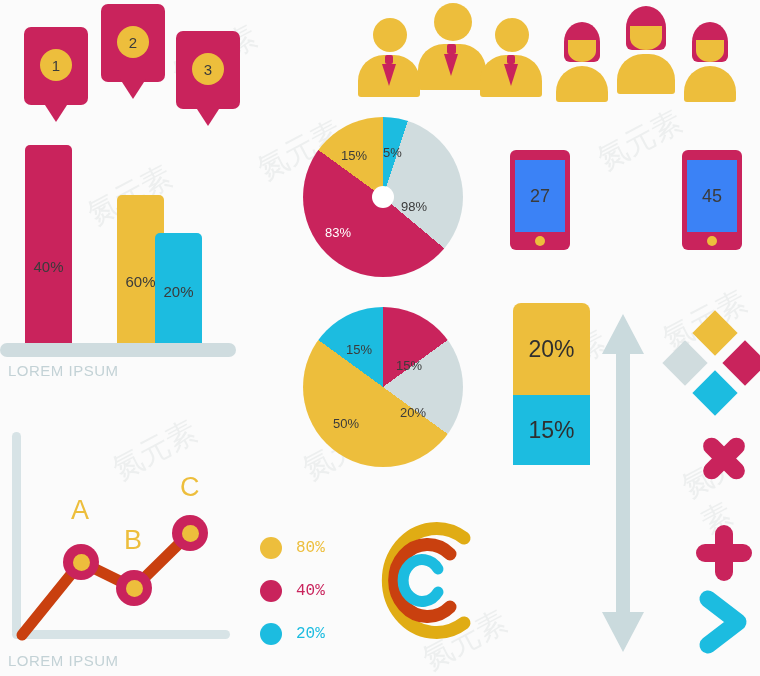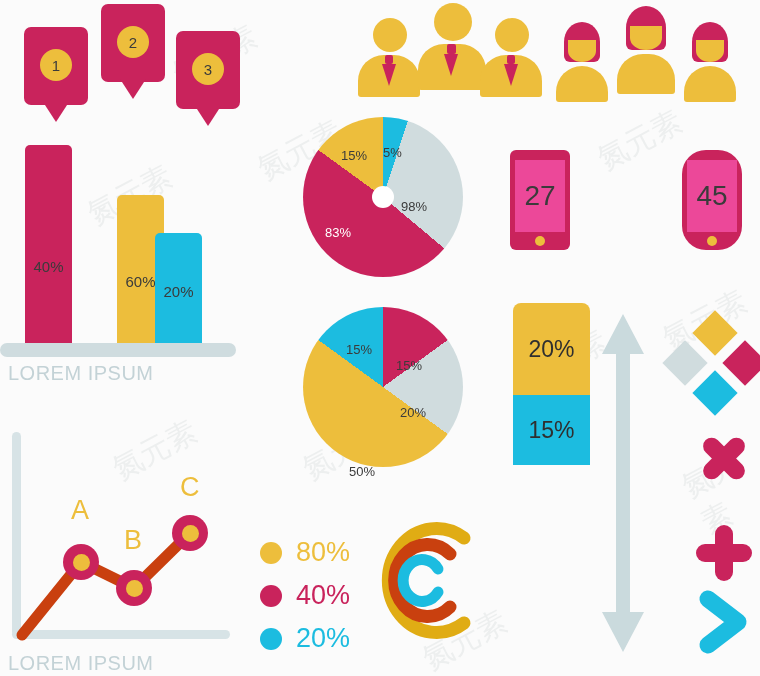--- a/index.html
+++ b/index.html
@@ -34,21 +34,21 @@
     color:#3b3b3b;
     display:flex;align-items:center;justify-content:center;
     font-size:15px;font-weight:400;
   }
 
   
   .bar{position:absolute;border-radius:5px 5px 2px 2px;
        display:flex;align-items:center;justify-content:center;}
   .bar span{color:#3b3b3b;font-size:15px;}
   .baseline{position:absolute;background:#CFDCDF;border-radius:7px;}
-  .lorem{position:absolute;color:#C3D2D6;font-size:20px;letter-spacing:.5px;}
+  .lorem{position:absolute;color:#C3D2D6;font-size:15px;letter-spacing:.5px;}
 
   
   .axis{position:absolute;background:#D7E3E6;border-radius:5px;}
   .marker{position:absolute;border-radius:50%;background:#C9235C;
           display:flex;align-items:center;justify-content:center;}
   .marker i{display:block;border-radius:50%;background:#EDBE3C;}
   .ptlabel{position:absolute;color:#EDBE3C;font-size:27px;}
 
   
   .pie{position:absolute;border-radius:50%;}
@@ -63,34 +63,34 @@
   .tie{position:absolute;}
   .tie .knot{position:absolute;background:#C9235C;border-radius:2px;}
   .tie .blade{position:absolute;width:0;height:0;
        border-left:7px solid transparent;border-right:7px solid transparent;
        border-top:22px solid #C9235C;}
   .hair{position:absolute;background:#C9235C;border-radius:50% 50% 6px 6px;}
   .face{position:absolute;background:#EDBE3C;border-radius:0 0 50% 50%;}
 
   
   .phone{position:absolute;background:#C9235C;border-radius:6px;}
-  .screen{position:absolute;background:#ec4899;
+  .screen{position:absolute;background:#3b82f6;
           display:flex;align-items:center;justify-content:center;
-          color:#3b3b3b;font-size:28px;}
+          color:#3b3b3b;font-size:18px;}
   .homebtn{position:absolute;border-radius:50%;background:#EDBE3C;}
 
   
   .stackwrap{position:absolute;border-radius:8px;overflow:hidden;}
   .seg{position:relative;display:flex;align-items:center;justify-content:center;
        color:#2f2f2f;font-size:23px;}
 
   
   .legrow{position:absolute;display:flex;align-items:center;gap:14px;}
   .legdot{width:22px;height:22px;border-radius:50%;}
-  .legtxt{font-size:27px;}
+  .legtxt{font-size:16px;font-family:Liberation Mono, monospace;}
 
   
   .diamond{position:absolute;transform:rotate(45deg);}
   .cross,.plus{position:absolute;}
   .cross b,.plus b{position:absolute;background:#C9235C;border-radius:9px;display:block;}
 
   
   .wm{position:absolute;color:rgba(150,160,165,.13);font-size:30px;
       transform:rotate(-28deg);font-family:"DejaVu Sans",sans-serif;pointer-events:none;}
 </style>
@@ -213,21 +213,21 @@
   <div class="pielabel" style="left:383px;top:145px;">5%</div>
   <div class="pielabel" style="left:401px;top:199px;">98%</div>
   <div class="pielabel white" style="left:325px;top:225px;">83%</div>
   <div class="pielabel" style="left:341px;top:148px;">15%</div>
 
   <div class="pie" style="left:303px;top:307px;width:160px;height:160px;
        background:conic-gradient(#C9235C 0deg 54deg, #D0DCDE 54deg 126deg, #EDBE3C 126deg 306deg, #1CBCE0 306deg 360deg);">
   </div>
   <div class="pielabel" style="left:396px;top:358px;">15%</div>
   <div class="pielabel" style="left:400px;top:405px;">20%</div>
-  <div class="pielabel" style="left:349px;top:416px;margin-top:48px;">50%</div>
+  <div class="pielabel" style="left:333px;top:416px;">50%</div>
   <div class="pielabel" style="left:346px;top:342px;">15%</div>
 
   <div class="legrow" style="left:260px;top:537px;">
     <span class="legdot" style="background:#EDBE3C;"></span>
     <span class="legtxt" style="color:#EDBE3C;">80%</span>
   </div>
   <div class="legrow" style="left:260px;top:580px;">
     <span class="legdot" style="background:#C9235C;"></span>
     <span class="legtxt" style="color:#C9235C;">40%</span>
   </div>
@@ -242,21 +242,21 @@
 
     <path d="M 92 46 A 33 36 0 1 0 92 99" fill="none" stroke="#C9400F" stroke-width="13" stroke-linecap="round"></path>
 
     <path d="M 80 61 A 19 21 0 1 0 80 84" fill="none" stroke="#1CBCE0" stroke-width="11" stroke-linecap="round"></path>
   </svg>
 
   <div class="phone" style="left:510px;top:150px;width:60px;height:100px;">
     <div class="screen" style="left:5px;top:10px;width:50px;height:72px;">27</div>
     <div class="homebtn" style="left:25px;top:86px;width:10px;height:10px;"></div>
   </div>
-  <div class="phone" style="left:682px;top:150px;width:60px;height:100px;border-radius:24px;">
+  <div class="phone" style="left:682px;top:150px;width:60px;height:100px;">
     <div class="screen" style="left:5px;top:10px;width:50px;height:72px;">45</div>
     <div class="homebtn" style="left:25px;top:86px;width:10px;height:10px;"></div>
   </div>
 
   <div class="stackwrap" style="left:513px;top:303px;width:77px;height:357px;">
     <div class="seg" style="height:92px;background:#EDBE3C;">
       <span>20%</span>
     </div>
     <div class="seg" style="height:70px;background:#1CBCE0;">
       <span>15%</span>

